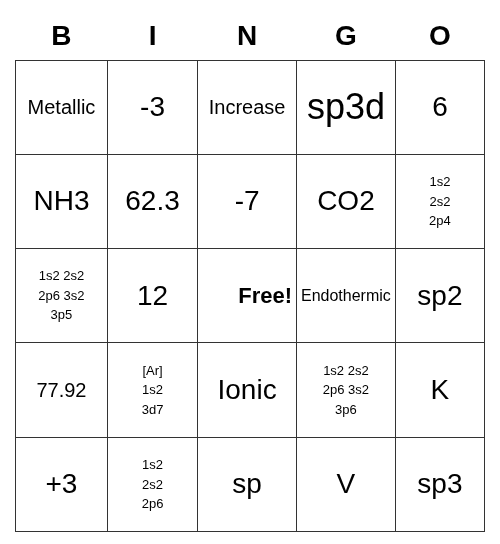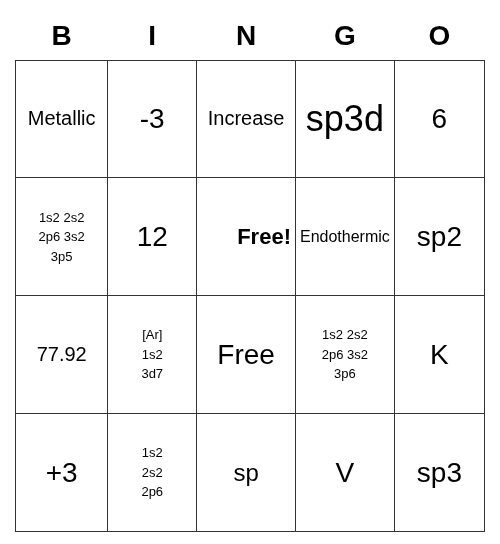--- a/index.html
+++ b/index.html
@@ -73,43 +73,52 @@
     </thead>
     <tbody id="bingo-body">
     <tr class="data-row">
           <td style="font-size: 20px; white-space: pre-line;">Metallic</td>
           <td style="font-size: 28px; white-space: pre-line;">-3</td>
           <td style="font-size: 20px; white-space: pre-line; margin-left: 19px;">Increase</td>
           <td style="font-size: 36px; white-space: pre-line;">sp3d</td>
           <td style="font-size: 28px; white-space: pre-line;">6</td>
         </tr>
         <tr class="data-row">
+          <td style="font-size: 28px; white-space: pre-line;">NH3</td>
+          <td style="font-size: 28px; white-space: pre-line;">62.3</td>
+          <td style="font-size: 28px; white-space: pre-line;">-7</td>
+          <td style="font-size: 28px; white-space: pre-line;">CO2</td>
+          <td style="font-size: 13px; line-height: 1.5; white-space: pre-line;">1s2
+2s2
+2p4</td>
+        </tr>
+        <tr class="data-row">
           <td style="font-size: 13px; line-height: 1.5; white-space: pre-line;">1s2 2s2
 2p6 3s2
 3p5</td>
           <td style="font-size: 28px; white-space: pre-line;">12</td>
           <td style="font-size: 22px; font-weight: bold; white-space: pre-line; padding-left: 40px;">Free!</td>
           <td style="font-size: 16px; white-space: pre-line;">Endothermic</td>
           <td style="font-size: 28px; white-space: pre-line;">sp2</td>
         </tr>
         <tr class="data-row">
           <td style="font-size: 20px; white-space: pre-line;">77.92</td>
           <td style="font-size: 13px; line-height: 1.5; white-space: pre-line;">[Ar]
 1s2
 3d7</td>
-          <td style="font-size: 28px; white-space: pre-line;">Free</td>
+          <td style="font-size: 28px; white-space: pre-line;">Ionic</td>
           <td style="font-size: 13px; line-height: 1.5; white-space: pre-line;">1s2 2s2
 2p6 3s2
 3p6</td>
           <td style="font-size: 28px; white-space: pre-line;">K</td>
         </tr>
         <tr class="data-row">
           <td style="font-size: 28px; white-space: pre-line;">+3</td>
           <td style="font-size: 13px; line-height: 1.5; white-space: pre-line;">1s2
 2s2
 2p6</td>
-          <td style="font-size: 24px; white-space: pre-line;">sp</td>
+          <td style="font-size: 28px; white-space: pre-line;">sp</td>
           <td style="font-size: 28px; white-space: pre-line;">V</td>
           <td style="font-size: 28px; white-space: pre-line; margin-top: 32px;">sp3</td>
         </tr>
       </tbody>
   </table>
 </div>
 
 </body></html>

